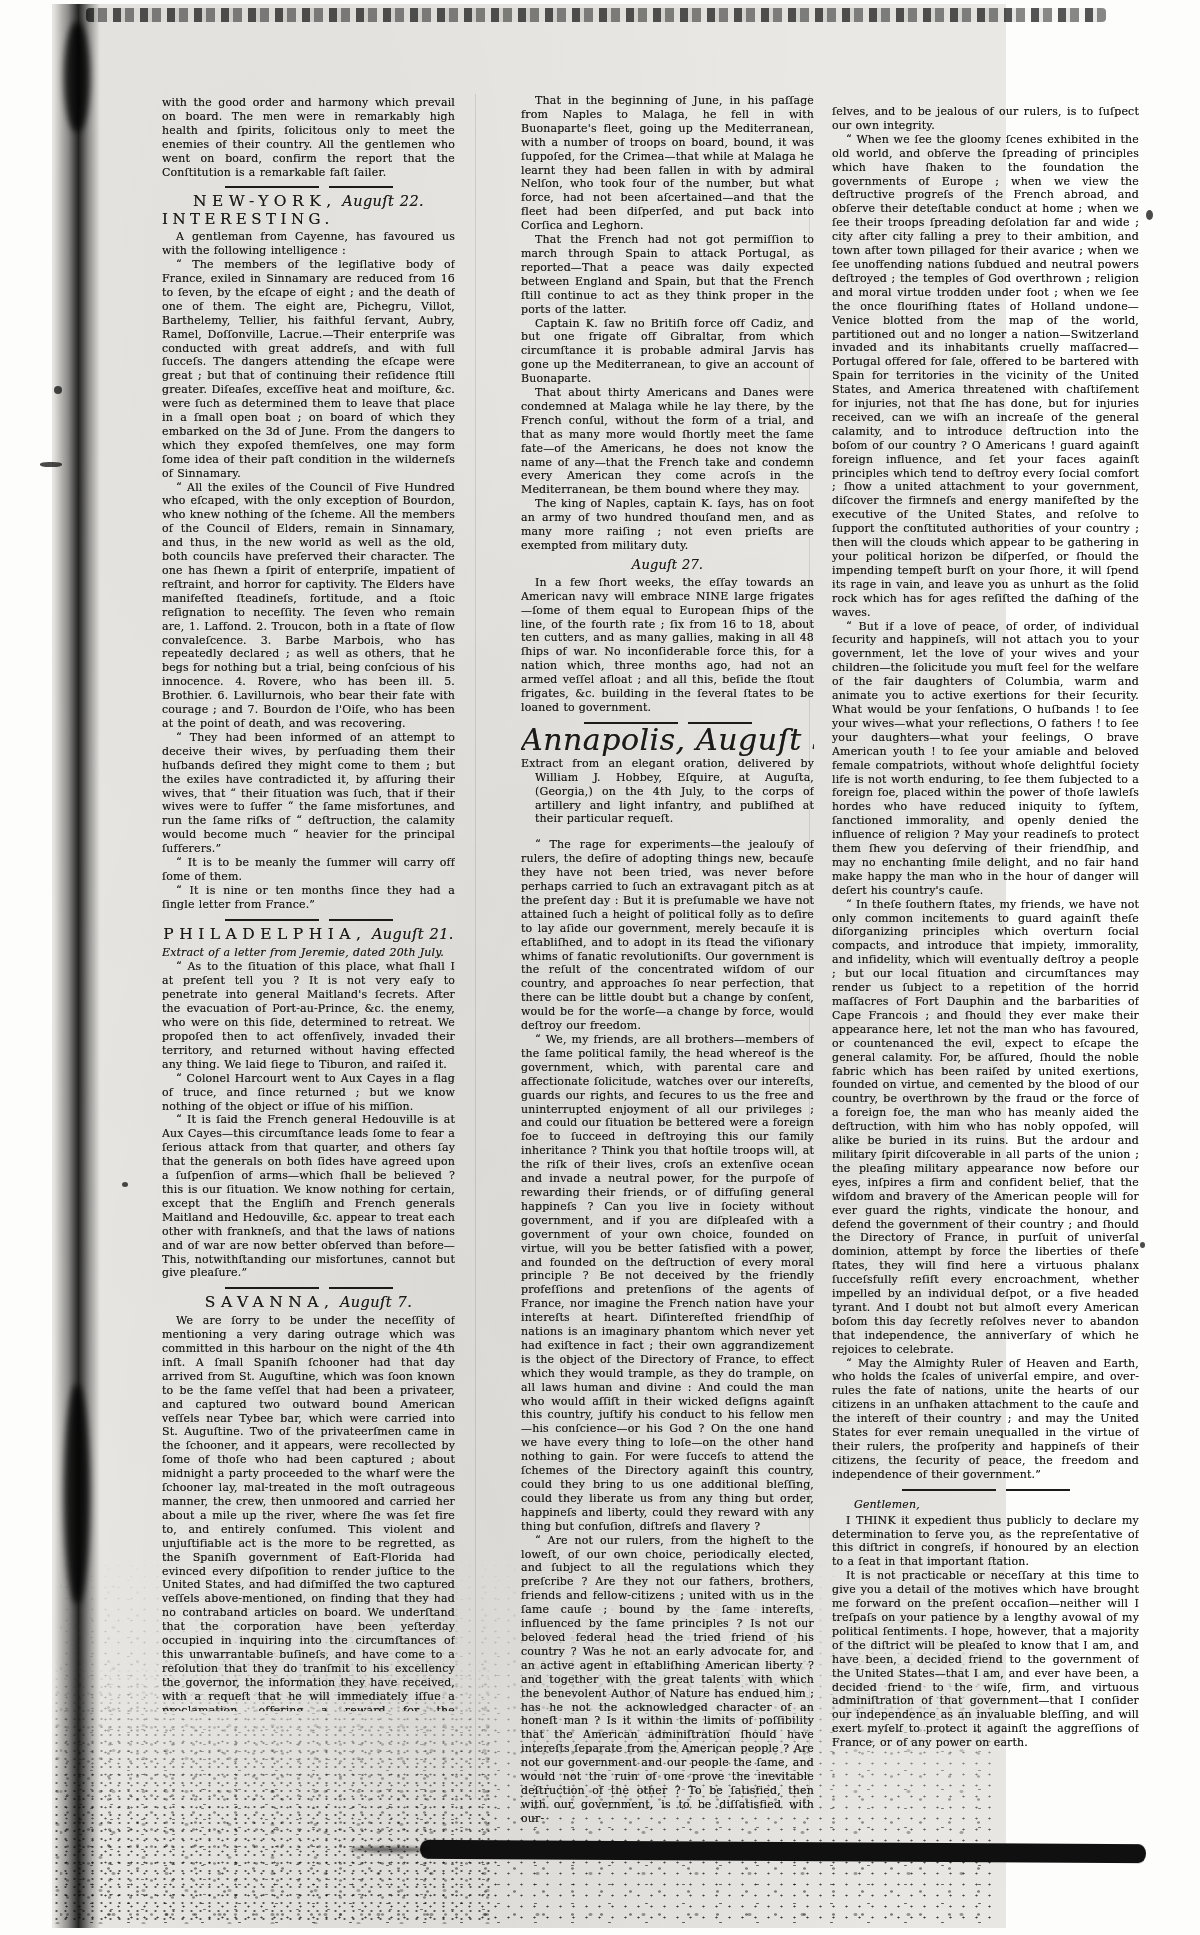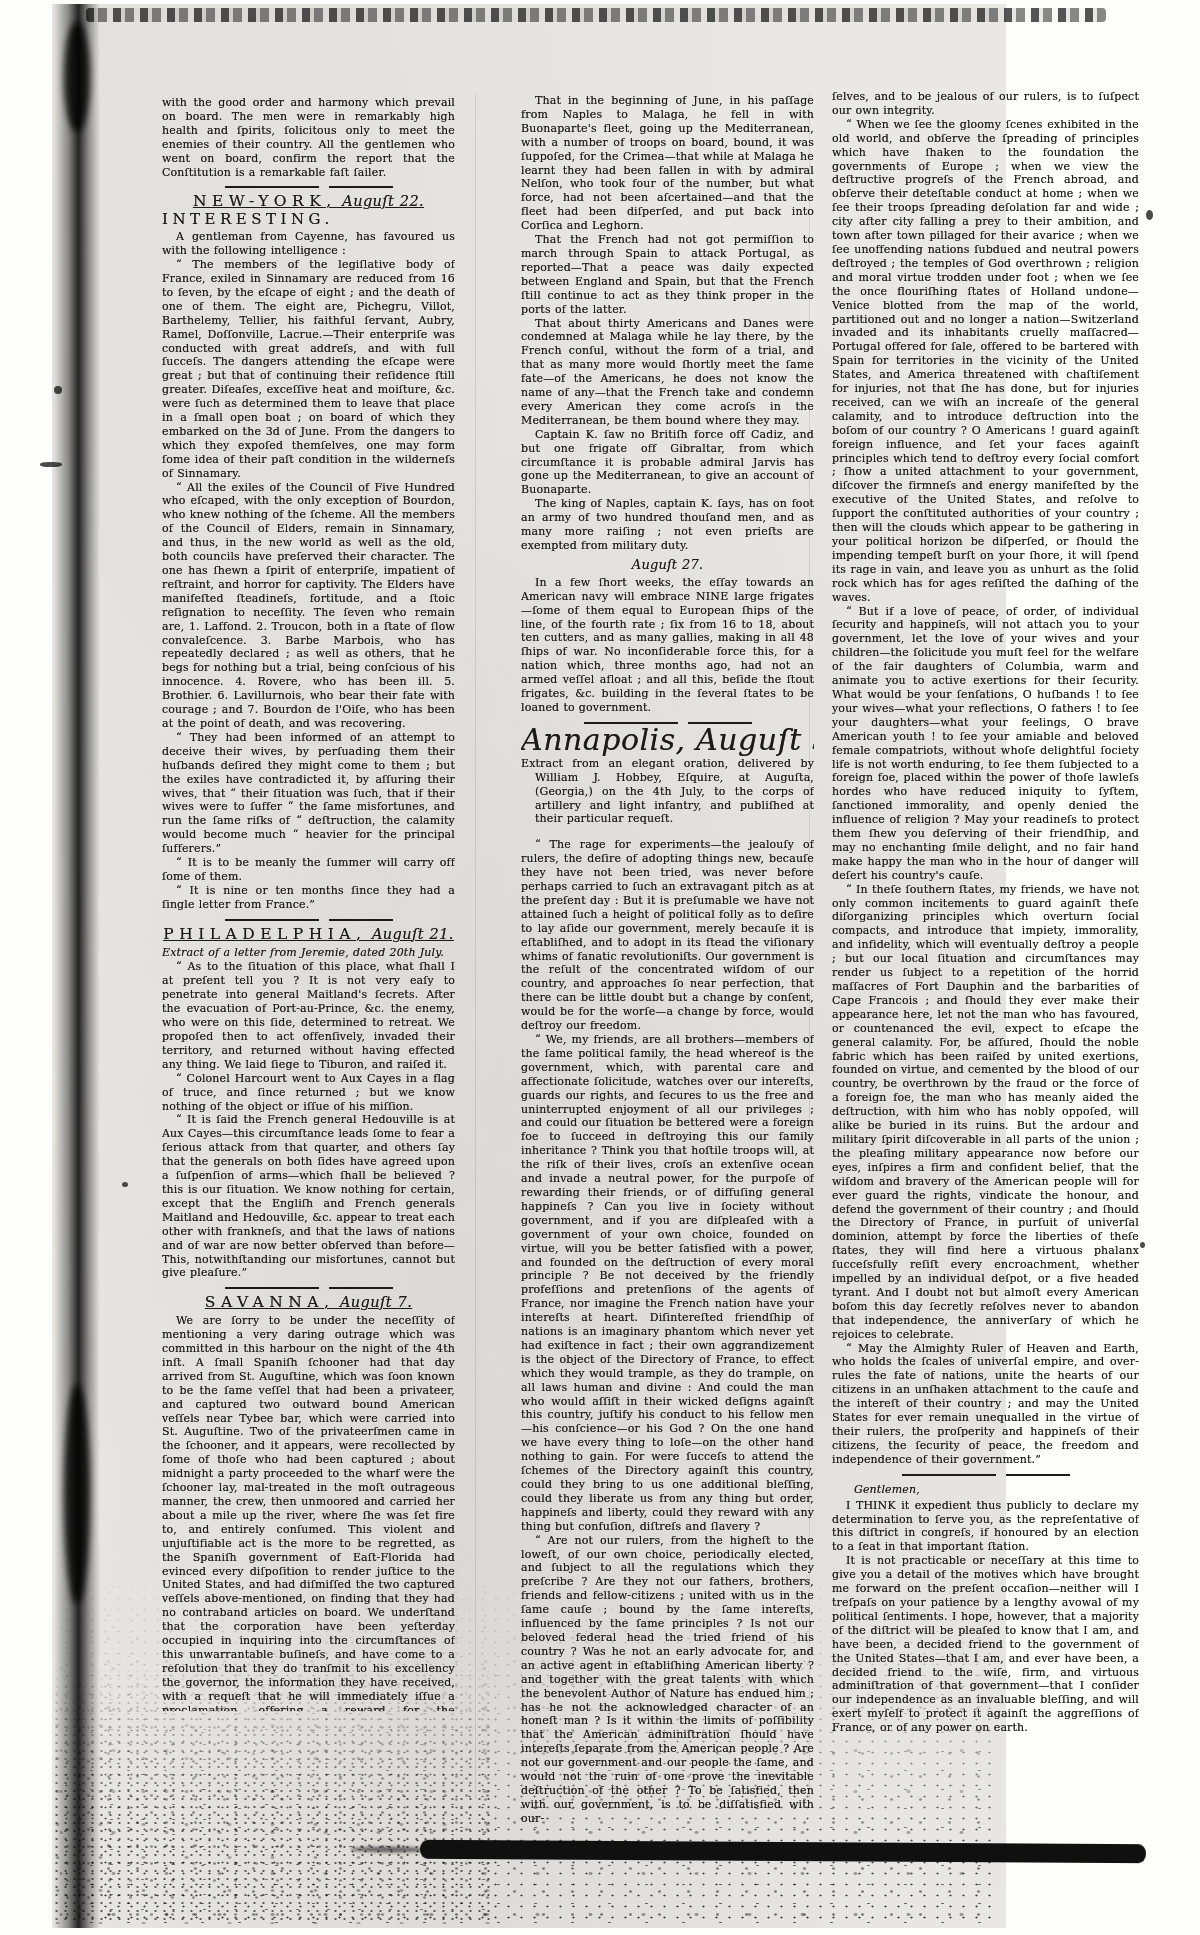--- a/index.html
+++ b/index.html
@@ -41,26 +41,26 @@
   .fleck{position:absolute;background:rgba(15,15,15,.75);border-radius:50%;filter:blur(.6px);}
 
   
   .colrule{position:absolute;top:90px;height:1705px;width:1px;background:rgba(0,0,0,.10);}
 
   
   .col{position:absolute;font-size:11px;line-height:13.9px;text-align:justify;letter-spacing:.15px;
     word-spacing:.5px;overflow:hidden;text-shadow:0 0 .55px rgba(25,24,22,.6);}
   .col1{left:110px;top:92px;width:293px;height:1615px;}
   .col2{left:469px;top:90px;width:293px;height:1730px;}
-  .col3{left:780px;top:86px;width:307px;height:1748px;}
+  .col3{left:780px;top:101px;width:307px;height:1748px;}
   .p{margin:0;}
   .ind{text-indent:14px;}
   .rule{width:168px;height:2px;margin:7px auto 7px;
     background:linear-gradient(90deg,#1c1b19 0 56%,transparent 56% 62%,#1c1b19 62% 100%);}
-  .dateline{text-align:center;margin:4px 0 3px;white-space:nowrap;text-decoration:underline;}
+  .dateline{text-align:center;margin:4px 0 3px;white-space:nowrap;}
   .dateline .city{font-size:15.5px;letter-spacing:5.5px;}
   .dateline .ddate{font-style:italic;font-size:14.5px;letter-spacing:.4px;}
   .sub{font-size:15px;letter-spacing:4.5px;margin:1px 0 3px;}
   .extract{font-style:italic;margin:1px 0;padding-left:14px;text-indent:-14px;}
   .cdate{text-align:center;font-style:italic;font-size:13px;margin:5px 0 4px;}
   .display{font-style:italic;font-size:30px;text-align:center;margin:9px 0 10px;white-space:nowrap;letter-spacing:.5px;}
   .hang{margin:0 0 12px;padding-left:14px;text-indent:-14px;}
   .address{margin:6px 0 4px;padding-left:16px;text-indent:-16px;letter-spacing:.4px;font-size:11.5px;}
   .salut{font-style:italic;text-indent:22px;margin:2px 0 2px;}
 </style>
@@ -91,22 +91,22 @@
       <div class="p ind">“ As to the ſituation of this place, what ſhall I at preſent tell you ? It is not very eaſy to penetrate into general Maitland's ſecrets. After the evacuation of Port-au-Prince, &amp;c. the enemy, who were on this ſide, determined to retreat. We propoſed then to act offenſively, invaded their territory, and returned without having effected any thing. We laid ſiege to Tiburon, and raiſed it.</div>
       <div class="p ind">“ Colonel Harcourt went to Aux Cayes in a flag of truce, and ſince returned ; but we know nothing of the object or iſſue of his miſſion.</div>
       <div class="p ind">“ It is ſaid the French general Hedouville is at Aux Cayes—this circumſtance leads ſome to fear a ſerious attack from that quarter, and others ſay that the generals on both ſides have agreed upon a ſuſpenſion of arms—which ſhall be believed ? this is our ſituation. We know nothing for certain, except that the Engliſh and French generals Maitland and Hedouville, &amp;c. appear to treat each other with frankneſs, and that the laws of nations and of war are now better obſerved than before—This, notwithſtanding our misfortunes, cannot but give pleaſure.”</div>
       <div class="rule"></div>
       <div class="dateline"><span class="city">SAVANNA,</span><span class="ddate"> Auguſt 7.</span></div>
       <div class="p ind">We are ſorry to be under the neceſſity of mentioning a very daring outrage which was committed in this harbour on the night of the 4th inſt. A ſmall Spaniſh ſchooner had that day arrived from St. Auguſtine, which was ſoon known to be the ſame veſſel that had been a privateer, and captured two outward bound American veſſels near Tybee bar, which were carried into St. Auguſtine. Two of the privateerſmen came in the ſchooner, and it appears, were recollected by ſome of thoſe who had been captured ; about midnight a party proceeded to the wharf were the ſchooner lay, mal-treated in the moſt outrageous manner, the crew, then unmoored and carried her about a mile up the river, where ſhe was ſet fire to, and entirely conſumed. This violent and unjuſtifiable act is the more to be regretted, as the Spaniſh government of Eaſt-Florida had evinced every diſpoſition to render juſtice to the United States, and had diſmiſſed the two captured veſſels above-mentioned, on finding that they had no contraband articles on board. We underſtand that the corporation have been yeſterday occupied in inquiring into the circumſtances of this unwarrantable buſineſs, and have come to a reſolution that they do tranſmit to his excellency the governor, the information they have received, with a requeſt that he will immediately iſſue a proclamation, offering a reward for the apprehenſion and conviction of the offenders.</div>
     </div>
   <div class="col col2">
       <div class="p ind">That in the beginning of June, in his paſſage from Naples to Malaga, he fell in with Buonaparte's fleet, going up the Mediterranean, with a number of troops on board, bound, it was ſuppoſed, for the Crimea—that while at Malaga he learnt they had been fallen in with by admiral Nelſon, who took four of the number, but what force, had not been aſcertained—and that the fleet had been diſperſed, and put back into Corſica and Leghorn.</div>
       <div class="p ind">That the French had not got permiſſion to march through Spain to attack Portugal, as reported—That a peace was daily expected between England and Spain, but that the French ſtill continue to act as they think proper in the ports of the latter.</div>
+      <div class="p ind">Captain K. ſaw no Britiſh force off Cadiz, and but one frigate off Gibraltar, from which circumſtance it is probable admiral Jarvis has gone up the Mediterranean, to give an account of Buonaparte.</div>
       <div class="p ind">That about thirty Americans and Danes were condemned at Malaga while he lay there, by the French conſul, without the form of a trial, and that as many more would ſhortly meet the ſame fate—of the Americans, he does not know the name of any—that the French take and condemn every American they come acroſs in the Mediterranean, be them bound where they may.</div>
-      <div class="p ind">Captain K. ſaw no Britiſh force off Cadiz, and but one frigate off Gibraltar, from which circumſtance it is probable admiral Jarvis has gone up the Mediterranean, to give an account of Buonaparte.</div>
       <div class="p ind">The king of Naples, captain K. ſays, has on foot an army of two hundred thouſand men, and as many more raiſing ; not even prieſts are exempted from military duty.</div>
       <div class="cdate">Auguſt 27.</div>
       <div class="p ind">In a few ſhort weeks, the eſſay towards an American navy will embrace NINE large frigates—ſome of them equal to European ſhips of the line, of the fourth rate ; ſix from 16 to 18, about ten cutters, and as many gallies, making in all 48 ſhips of war. No inconſiderable force this, for a nation which, three months ago, had not an armed veſſel afloat ; and all this, beſide the ſtout frigates, &amp;c. building in the ſeveral ſtates to be loaned to government.</div>
       <div class="rule"></div>
       <div class="display">Annapolis, Auguſt 30.</div>
       <div class="hang">Extract from an elegant oration, delivered by William J. Hobbey, Eſquire, at Auguſta, (Georgia,) on the 4th July, to the corps of artillery and light infantry, and publiſhed at their particular requeſt.</div>
       <div class="p ind">“ The rage for experiments—the jealouſy of rulers, the deſire of adopting things new, becauſe they have not been tried, was never before perhaps carried to ſuch an extravagant pitch as at the preſent day : But it is preſumable we have not attained ſuch a height of political folly as to deſire to lay aſide our government, merely becauſe it is eſtabliſhed, and to adopt in its ſtead the viſionary whims of fanatic revolutioniſts. Our government is the reſult of the concentrated wiſdom of our country, and approaches ſo near perfection, that there can be little doubt but a change by conſent, would be for the worſe—a change by force, would deſtroy our freedom.</div>
       <div class="p ind">“ We, my friends, are all brothers—members of the ſame political family, the head whereof is the government, which, with parental care and affectionate ſolicitude, watches over our intereſts, guards our rights, and ſecures to us the free and uninterrupted enjoyment of all our privileges ; and could our ſituation be bettered were a foreign foe to ſucceed in deſtroying this our family inheritance ? Think you that hoſtile troops will, at the riſk of their lives, croſs an extenſive ocean and invade a neutral power, for the purpoſe of rewarding their friends, or of diffuſing general happineſs ? Can you live in ſociety without government, and if you are diſpleaſed with a government of your own choice, founded on virtue, will you be better ſatisfied with a power, and founded on the deſtruction of every moral principle ? Be not deceived by the friendly profeſſions and pretenſions of the agents of France, nor imagine the French nation have your intereſts at heart. Diſintereſted friendſhip of nations is an imaginary phantom which never yet had exiſtence in fact ; their own aggrandizement is the object of the Directory of France, to effect which they would trample, as they do trample, on all laws human and divine : And could the man who would aſſiſt in their wicked deſigns againſt this country, juſtify his conduct to his fellow men—his conſcience—or his God ? On the one hand we have every thing to loſe—on the other hand nothing to gain. For were ſucceſs to attend the ſchemes of the Directory againſt this country, could they bring to us one additional bleſſing, could they liberate us from any thing but order, happineſs and liberty, could they reward with any thing but confuſion, diſtreſs and ſlavery ?</div>
       <div class="p ind">“ Are not our rulers, from the higheſt to the loweſt, of our own choice, periodically elected, and ſubject to all the regulations which they preſcribe ? Are they not our fathers, brothers, friends and fellow-citizens ; united with us in the ſame cauſe ; bound by the ſame intereſts, influenced by the ſame principles ? Is not our beloved federal head the tried friend of his country ? Was he not an early advocate for, and an active agent in eſtabliſhing American liberty ? and together with the great talents with which the benevolent Author of Nature has endued him ; has he not the acknowledged character of an honeſt man ? Is it within the limits of poſſibility that the American adminiſtration ſhould have intereſts ſeparate from the American people ? Are not our government and our people the ſame, and would not the ruin of one prove the inevitable deſtruction of the other ? To be ſatisfied, then with our government, is to be diſſatisfied with our-</div>
     </div>

